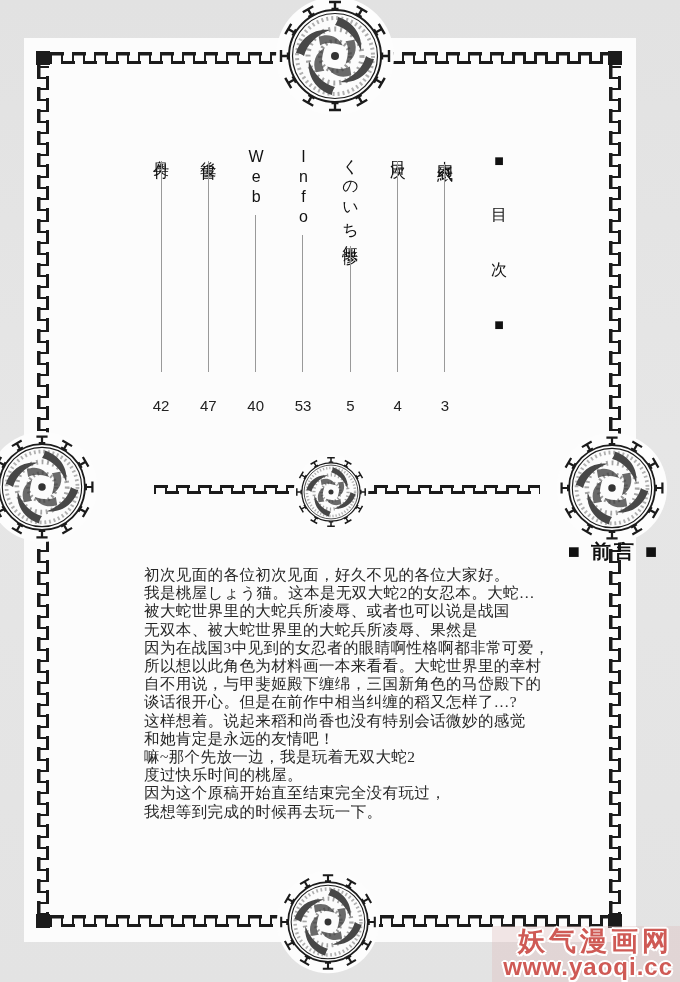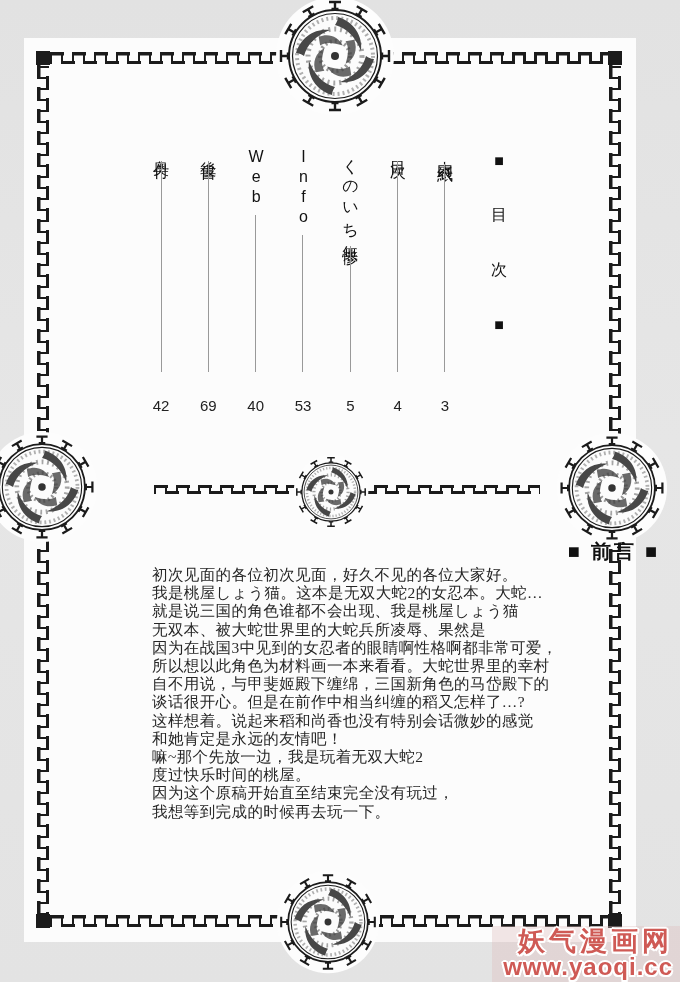--- a/index.html
+++ b/index.html
@@ -77,21 +77,21 @@
   }
   .toc-line { flex: 1 1 auto; width: 1px; background: #999; margin: 7px auto 6px auto; }
   .toc-num { font-size: 15px; color: #222; height: 18px; line-height: 18px; margin-top: 19px; }
   
   .preface-heading {
     position: absolute; left: 0; top: 538px; width: 660px;
     text-align: right; font-family: "Liberation Serif", serif;
     font-weight: bold; font-size: 20px; letter-spacing: 3px; color: #111; z-index: 3;
   }
   .preface-body {
-    position: absolute; left: 152px; top: 566px; width: 446px;
+    position: absolute; left: 144px; top: 566px; width: 446px;
     font-family: "Liberation Serif", serif; font-size: 15.5px;
     line-height: 18.2px; color: #262626; z-index: 3; letter-spacing: 0.4px;
   }
   
   .wm-band {
     position: absolute; right: 0; bottom: 0; width: 188px; height: 56px;
     background: rgba(224, 192, 192, 0.38); z-index: 6;
   }
   .watermark {
     position: absolute; right: 7px; bottom: 2px; text-align: right; z-index: 7;
@@ -216,34 +216,34 @@
       <div class="toc-num">53</div>
     </div>
     <div class="toc-col">
       <div class="toc-label">Web</div>
       <div class="toc-line"></div>
       <div class="toc-num">40</div>
     </div>
     <div class="toc-col">
       <div class="toc-label">後書</div>
       <div class="toc-line"></div>
-      <div class="toc-num">69</div>
+      <div class="toc-num">47</div>
     </div>
     <div class="toc-col">
       <div class="toc-label">奥付</div>
       <div class="toc-line"></div>
       <div class="toc-num">42</div>
     </div>
   </div>
 
   <div class="preface-heading">■ 前言 ■</div>
   <div class="preface-body">
     <div>初次见面的各位初次见面，好久不见的各位大家好。</div>
     <div>我是桃屋しょう猫。这本是无双大蛇2的女忍本。大蛇…</div>
-    <div>就是说三国的角色谁都不会出现、我是桃屋しょう猫</div>
+    <div>被大蛇世界里的大蛇兵所凌辱、或者也可以说是战国</div>
     <div>无双本、被大蛇世界里的大蛇兵所凌辱、果然是</div>
     <div>因为在战国3中见到的女忍者的眼睛啊性格啊都非常可爱，</div>
     <div>所以想以此角色为材料画一本来看看。大蛇世界里的幸村</div>
     <div>自不用说，与甲斐姬殿下缠绵，三国新角色的马岱殿下的</div>
     <div>谈话很开心。但是在前作中相当纠缠的稻又怎样了…?</div>
     <div>这样想着。说起来稻和尚香也没有特别会话微妙的感觉</div>
     <div>和她肯定是永远的友情吧！</div>
     <div>嘛~那个先放一边，我是玩着无双大蛇2</div>
     <div>度过快乐时间的桃屋。</div>
     <div>因为这个原稿开始直至结束完全没有玩过，</div>

